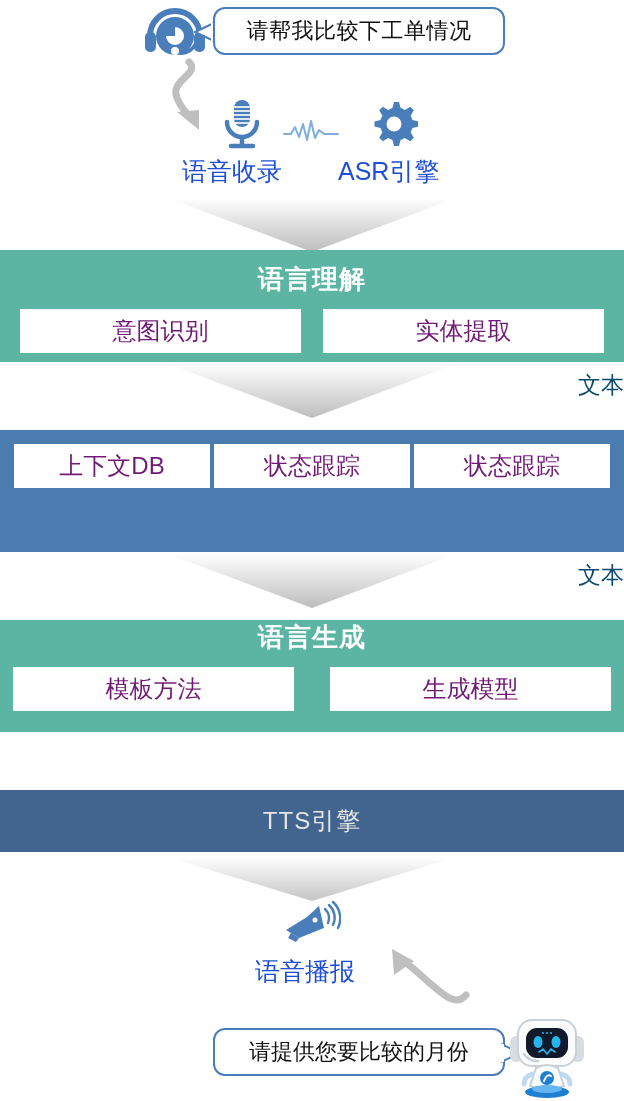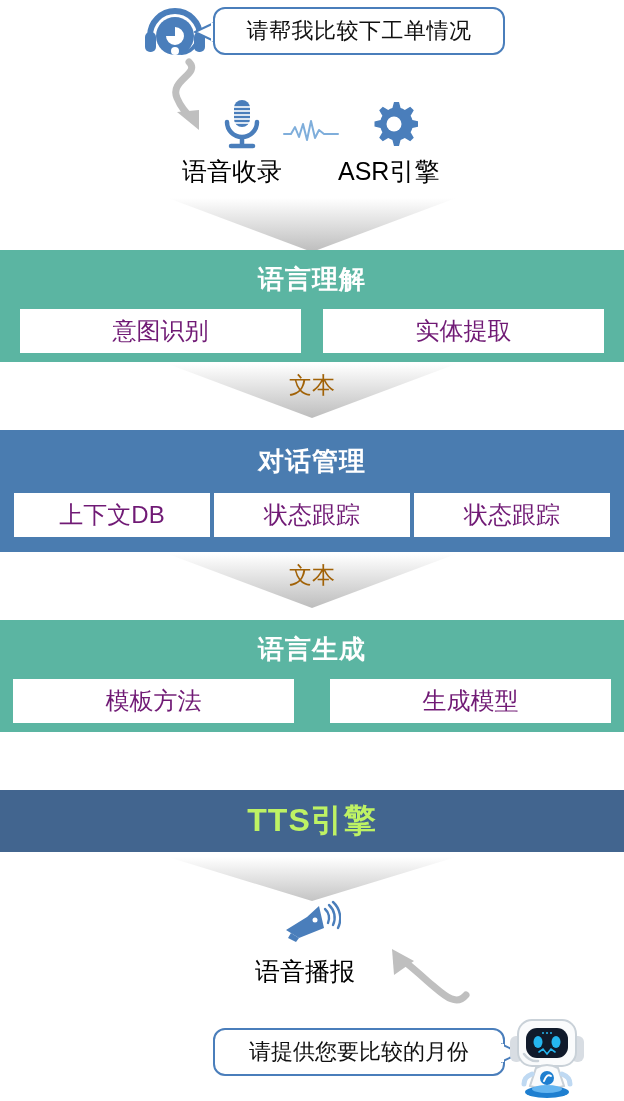--- a/index.html
+++ b/index.html
@@ -62,21 +62,21 @@
     height: 78px;
   }
 
   
   #mic-icon   { left: 221px; top: 98px; width: 42px; height: 52px; }
   #wave-icon  { left: 282px; top: 118px; width: 58px; height: 26px; }
   #gear-icon  { left: 370px; top: 100px; width: 48px; height: 48px; }
 
   .stage-label {
     font-size: 25px;
-    color: #000000;
+    color: #1d4ed8;
     white-space: nowrap;
   }
   #label-asr-capture { left: 182px; top: 155px; }
   #label-asr-engine  { left: 338px; top: 155px; }
 
   
   .chevron {
     left: 0;
     width: 624px;
     height: 60px;
@@ -86,23 +86,23 @@
     left: 0;
     top: 0;
     width: 624px;
     height: 60px;
   }
   .chevron .chev-label {
     position: absolute;
     left: 0;
     top: 8px;
     width: 624px;
-    text-align: center;
+    text-align: right;
     font-size: 23px;
-    color: #a16207;
+    color: #0c4a6e;
   }
   #chevron-1 { top: 196px; }
   #chevron-2 { top: 362px; }
   #chevron-3 { top: 552px; }
   #chevron-4 { top: 855px; }
 
   
   .band {
     left: 0;
     width: 624px;
@@ -129,42 +129,42 @@
     height: 44px;
     box-sizing: border-box;
   }
 
   #band-nlu  { top: 250px; height: 112px; background: #5BB5A2; }
   #band-dm   { top: 430px; height: 122px; background: #4A7CB0; }
   #band-nlg  { top: 620px; height: 112px; background: #5BB5A2; }
 
   #band-nlu  .band-title { padding-top: 12px; }
   #band-dm   .band-title { padding-top: 14px; }
-  #band-nlg  .band-title { padding-top: 12px; }
+  #band-nlg  .band-title { padding-top: 0; }
 
   #band-nlu  .band-boxes { margin-top: 12px; gap: 22px; }
   #band-nlg  .band-boxes { margin-top: 12px; gap: 36px; }
   #band-dm   .band-boxes { margin-top: 14px; gap: 4px; }
 
   #band-nlu .band-box, #band-nlg .band-box { width: 281px; }
   #band-dm  .band-box { width: 196px; }
 
   
   #band-tts {
     top: 790px;
     height: 62px;
     background: #42658F;
     display: flex;
     align-items: center;
     justify-content: center;
   }
   #band-tts .tts-title {
-    color: #bef264;
-    font-size: 32px;
-    font-weight: bold;
+    color: #e5e5e5;
+    font-size: 24px;
+    font-weight: normal;
     letter-spacing: 1px;
   }
 
   
   #megaphone-icon { left: 283px; top: 900px; width: 58px; height: 42px; }
   #label-tts-out  { left: 255px; top: 955px; }
 
   #curved-arrow-bottom {
     left: 370px;
     top: 945px;
@@ -300,21 +300,20 @@
         <stop offset="0%" stop-color="#ffffff"></stop>
         <stop offset="100%" stop-color="#BDBDBD"></stop>
       </linearGradient>
     </defs>
     <path d="M168 2 L456 2 L312 56 Z" fill="url(#chevGrad2)"></path>
   </svg>
   <div class="chev-label">文本</div>
 </div>
 
 <div class="abs band" id="band-dm">
-  <div class="band-title">对话管理</div>
   <div class="band-boxes">
     <div class="band-box">上下文DB</div>
     <div class="band-box">状态跟踪</div>
     <div class="band-box">状态跟踪</div>
   </div>
 </div>
 
 <div class="abs chevron" id="chevron-3">
   <svg class="chev-shape" viewBox="0 0 624 60" preserveAspectRatio="none" aria-hidden="true">
     <defs>

